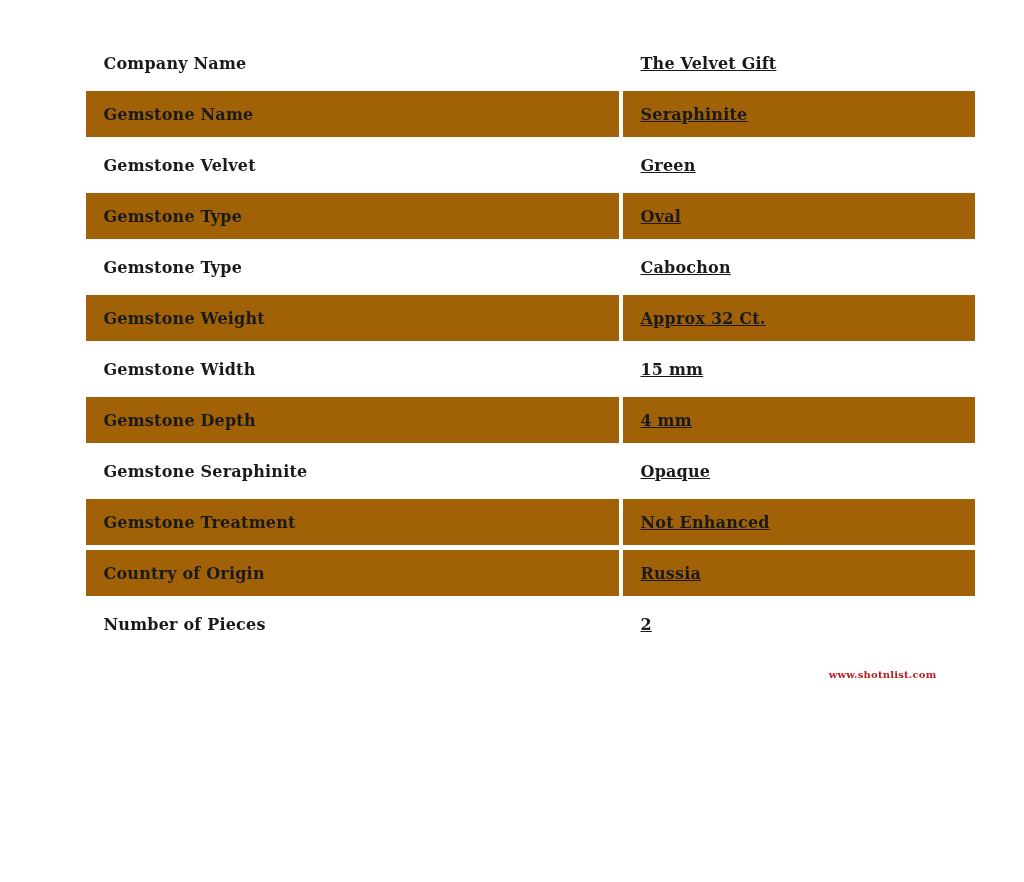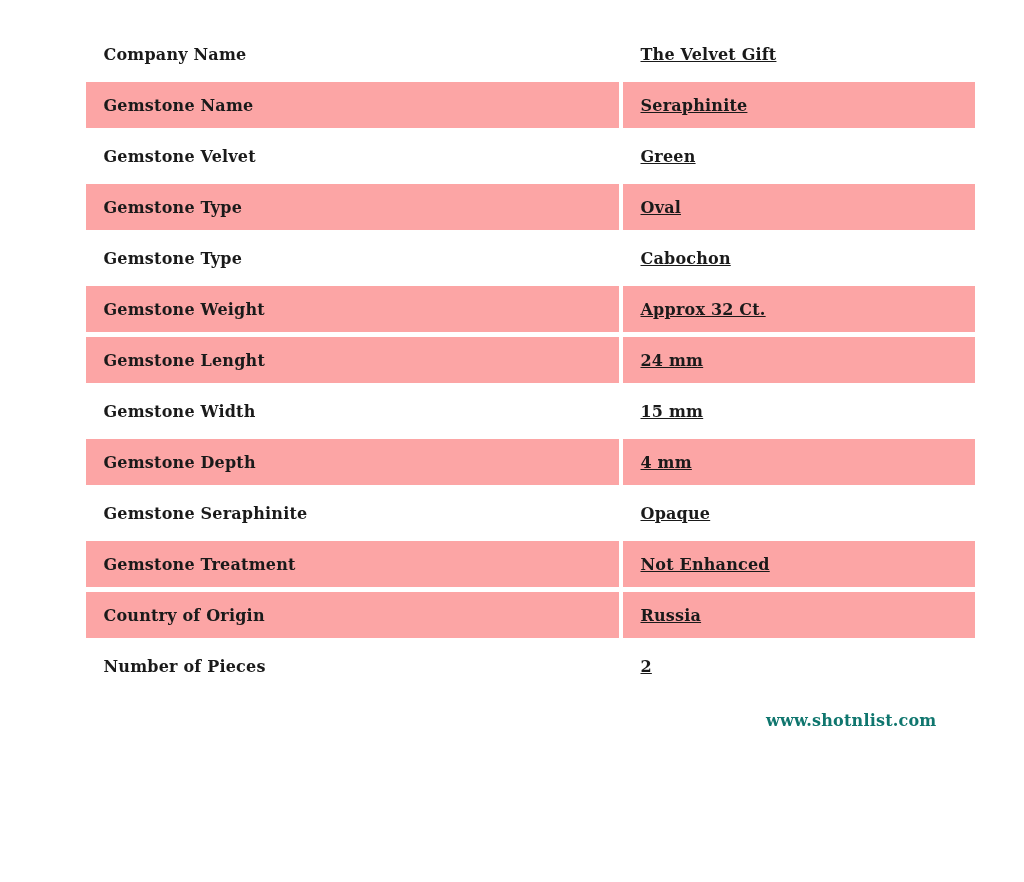--- a/index.html
+++ b/index.html
@@ -9,21 +9,21 @@
   }
   body {
     width: 1024px;
     height: 882px;
     font-family: "DejaVu Serif", serif;
     overflow: hidden;
   }
   .container {
     width: 861px;
     margin: 0 auto;
-    padding-top: 26px;
+    padding-top: 35px;
   }
   table.spec-table {
     width: 100%;
     border-collapse: separate;
     border-spacing: 4px 5px;
     table-layout: fixed;
   }
   td {
     height: 46px;
     vertical-align: middle;
@@ -31,28 +31,28 @@
     font-size: 16px;
     color: #1a1a1a;
     padding: 0 0 0 18px;
     letter-spacing: 0.2px;
     background: #ffffff;
     white-space: nowrap;
     overflow: hidden;
   }
   td.label-cell { width: 515px; }
   td.value-cell { width: 334px; text-decoration: underline; }
-  tr.alt td { background: #fca5a5; }
+  tr.alt td { background: #a16207; }
   .watermark {
     margin-top: 17px;
     padding-right: 6px;
     text-align: right;
     font-weight: bold;
-    font-size: 16px;
-    color: #0f766e;
+    font-size: 10px;
+    color: #b91c1c;
     letter-spacing: 0.2px;
   }
 </style>
 </head>
 <body>
 
 <div class="container">
   <table class="spec-table">
     <tbody>
       <tr>
@@ -72,24 +72,20 @@
         <td class="value-cell">Oval</td>
       </tr>
       <tr>
         <td class="label-cell">Gemstone Type</td>
         <td class="value-cell">Cabochon</td>
       </tr>
       <tr class="alt">
         <td class="label-cell">Gemstone Weight</td>
         <td class="value-cell">Approx 32 Ct.</td>
       </tr>
-      <tr class="alt">
-        <td class="label-cell">Gemstone Lenght</td>
-        <td class="value-cell">24 mm</td>
-      </tr>
       <tr>
         <td class="label-cell">Gemstone Width</td>
         <td class="value-cell">15 mm</td>
       </tr>
       <tr class="alt">
         <td class="label-cell">Gemstone Depth</td>
         <td class="value-cell">4 mm</td>
       </tr>
       <tr>
         <td class="label-cell">Gemstone Seraphinite</td>

